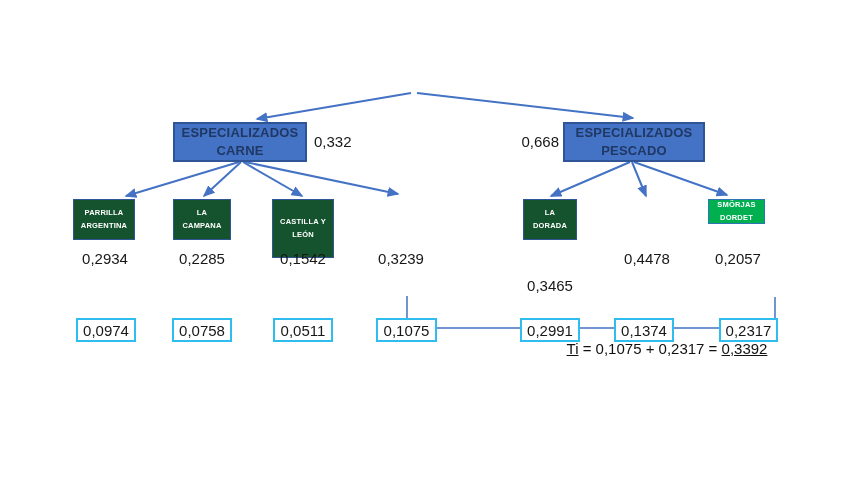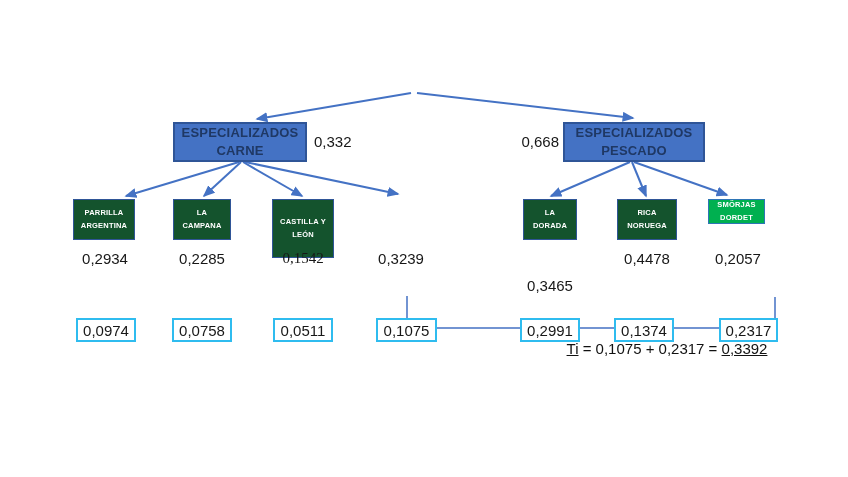--- a/index.html
+++ b/index.html
@@ -110,28 +110,26 @@
 
   <div class="node child" style="left:73px; top:199px; width:62px; height:41px;">PARRILLA
 ARGENTINA</div>
   <div class="node child" style="left:173px; top:199px; width:58px; height:41px;">LA
 CAMPANA</div>
   <div class="node child" style="left:272px; top:199px; width:62px; height:59px;">CASTILLA Y
 LEÓN</div>
 
   <div class="node child" style="left:523px; top:199px; width:54px; height:41px;">LA
 DORADA</div>
-  <div class="node child" style="left:617px; top:199px; width:60px; height:41px;">RICA
-NORUEGA</div>
   <div class="node child green" style="left:708px; top:199px; width:57px; height:25px;">SMÖRJAS
 DORDET</div>
 
   <div class="prob" style="left:70px;  top:250px; width:70px;">0,2934</div>
   <div class="prob" style="left:167px; top:250px; width:70px;">0,2285</div>
-  <div class="prob" style="left:268px; top:250px; width:70px;font-family:Liberation Serif, serif;">0,1542</div>
+  <div class="prob" style="left:268px; top:250px; width:70px;">0,1542</div>
   <div class="prob" style="left:366px; top:250px; width:70px;">0,3239</div>
   <div class="prob" style="left:515px; top:250px; width:70px;margin-top:27px;">0,3465</div>
   <div class="prob" style="left:612px; top:250px; width:70px;">0,4478</div>
   <div class="prob" style="left:703px; top:250px; width:70px;">0,2057</div>
 
   <div class="valbox" style="left:76px;  top:270px; width:60px; height:24px;">0,0974</div>
   <div class="valbox" style="left:172px; top:270px; width:60px; height:24px;">0,0758</div>
   <div class="valbox" style="left:273px; top:270px; width:60px; height:24px;">0,0511</div>
   <div class="valbox" style="left:376px; top:270px; width:61px; height:24px;">0,1075</div>
   <div class="valbox" style="left:520px; top:270px; width:60px; height:24px;">0,2991</div>

